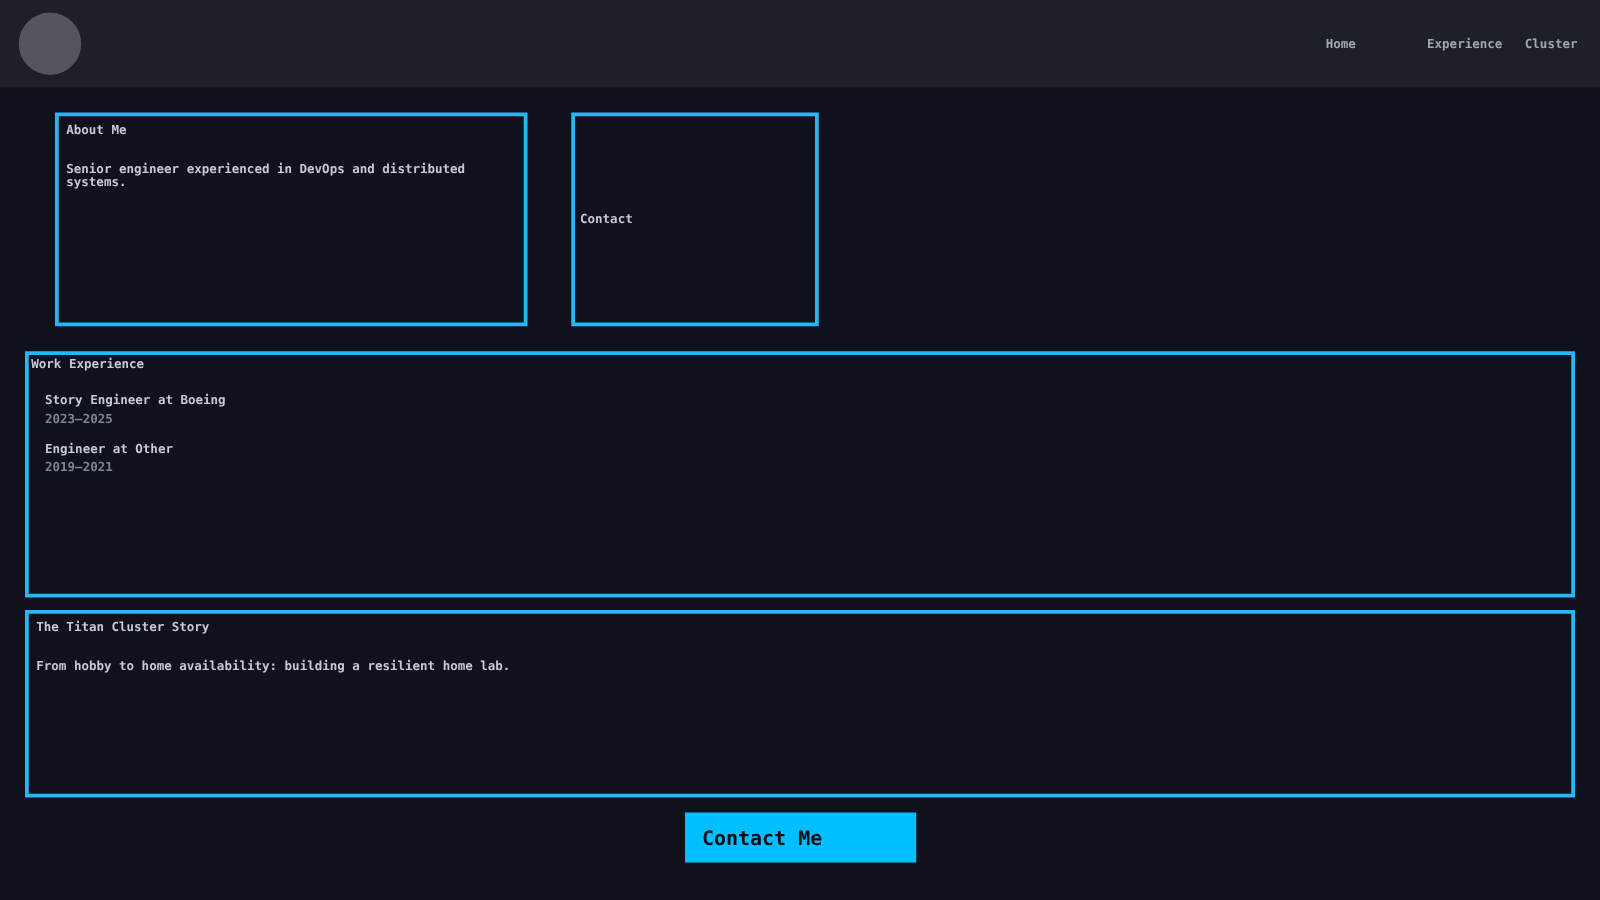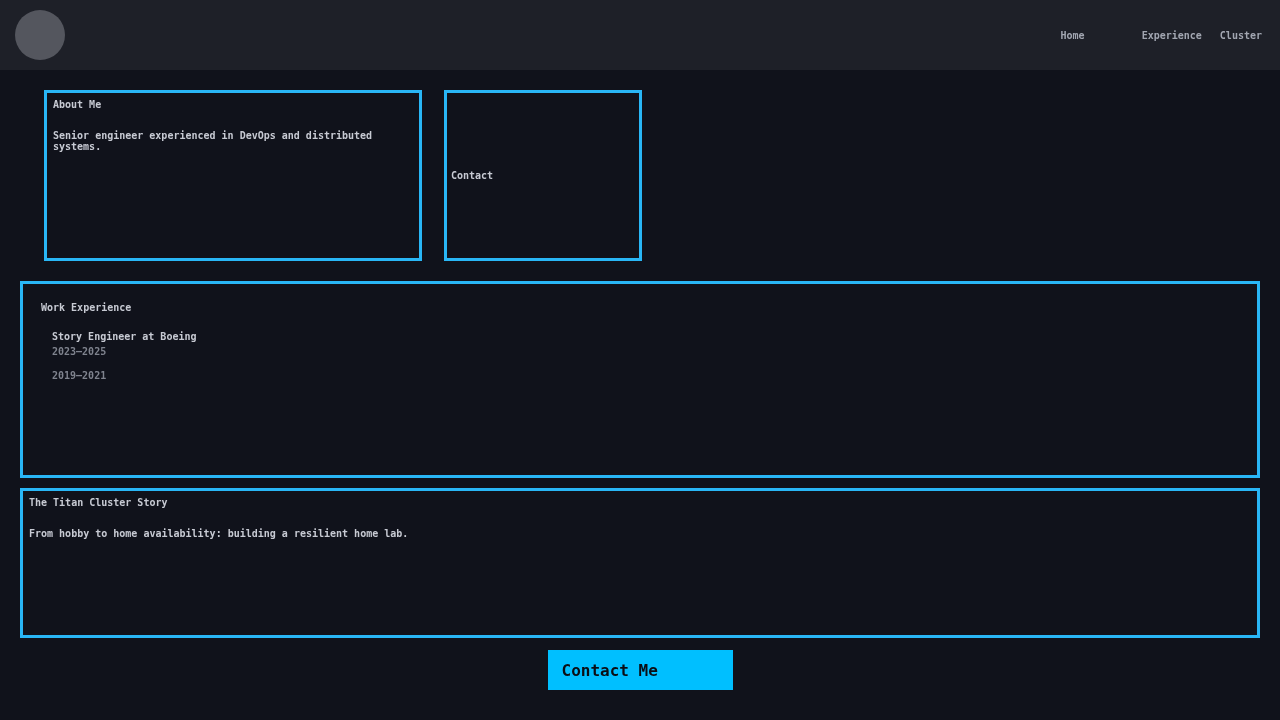--- a/index.html
+++ b/index.html
@@ -36,39 +36,39 @@
   .nav-link { cursor: pointer; text-decoration: none; color: #a2a6b1; }
   .nav-link.home-gap { margin-right: 39px; }
   
   .main { padding: 20px 20px 0 20px; }
   .panel {
     border: 3px solid #29b6f6;
     background: transparent;
   }
   .row1 {
     display: flex;
-    gap: 22px;
+    gap: 35px;
     margin-bottom: 20px;
     padding-left: 24px;
   }
   .about-panel {
     width: 378px; height: 171px;
     padding: 6px;
   }
   .portrait-panel {
     width: 198px; height: 171px;
     display: flex;
     align-items: center;
     padding-left: 4px;
   }
   .panel-title { color: #c7cad3; }
   .panel-body { margin-top: 20px; color: #c7cad3; }
   .work-panel {
     width: 1240px; height: 197px;
-    padding: 18px;
+    padding: 2px;
     margin-bottom: 10px;
   }
   .jobs { margin-top: 18px; margin-left: 11px; }
   .job { margin-bottom: 13px; }
   .job-period { color: #7f838e; margin-top: 4px; }
   .story-panel {
     width: 1240px; height: 150px;
     padding: 6px;
     margin-bottom: 12px;
   }
@@ -116,20 +116,21 @@
   </div>
 
   <section class="panel work-panel">
     <div class="panel-title">Work Experience</div>
     <div class="jobs">
       <div class="job">
         <div class="job-role">Story Engineer at Boeing</div>
         <div class="job-period">2023–2025</div>
       </div>
       <div class="job">
+        <div class="job-role">Engineer at Other</div>
         <div class="job-period">2019–2021</div>
       </div>
     </div>
   </section>
 
   <section class="panel story-panel">
     <div class="panel-title">The Titan Cluster Story</div>
     <div class="panel-body">From hobby to home availability: building a resilient home lab.</div>
   </section>
 

